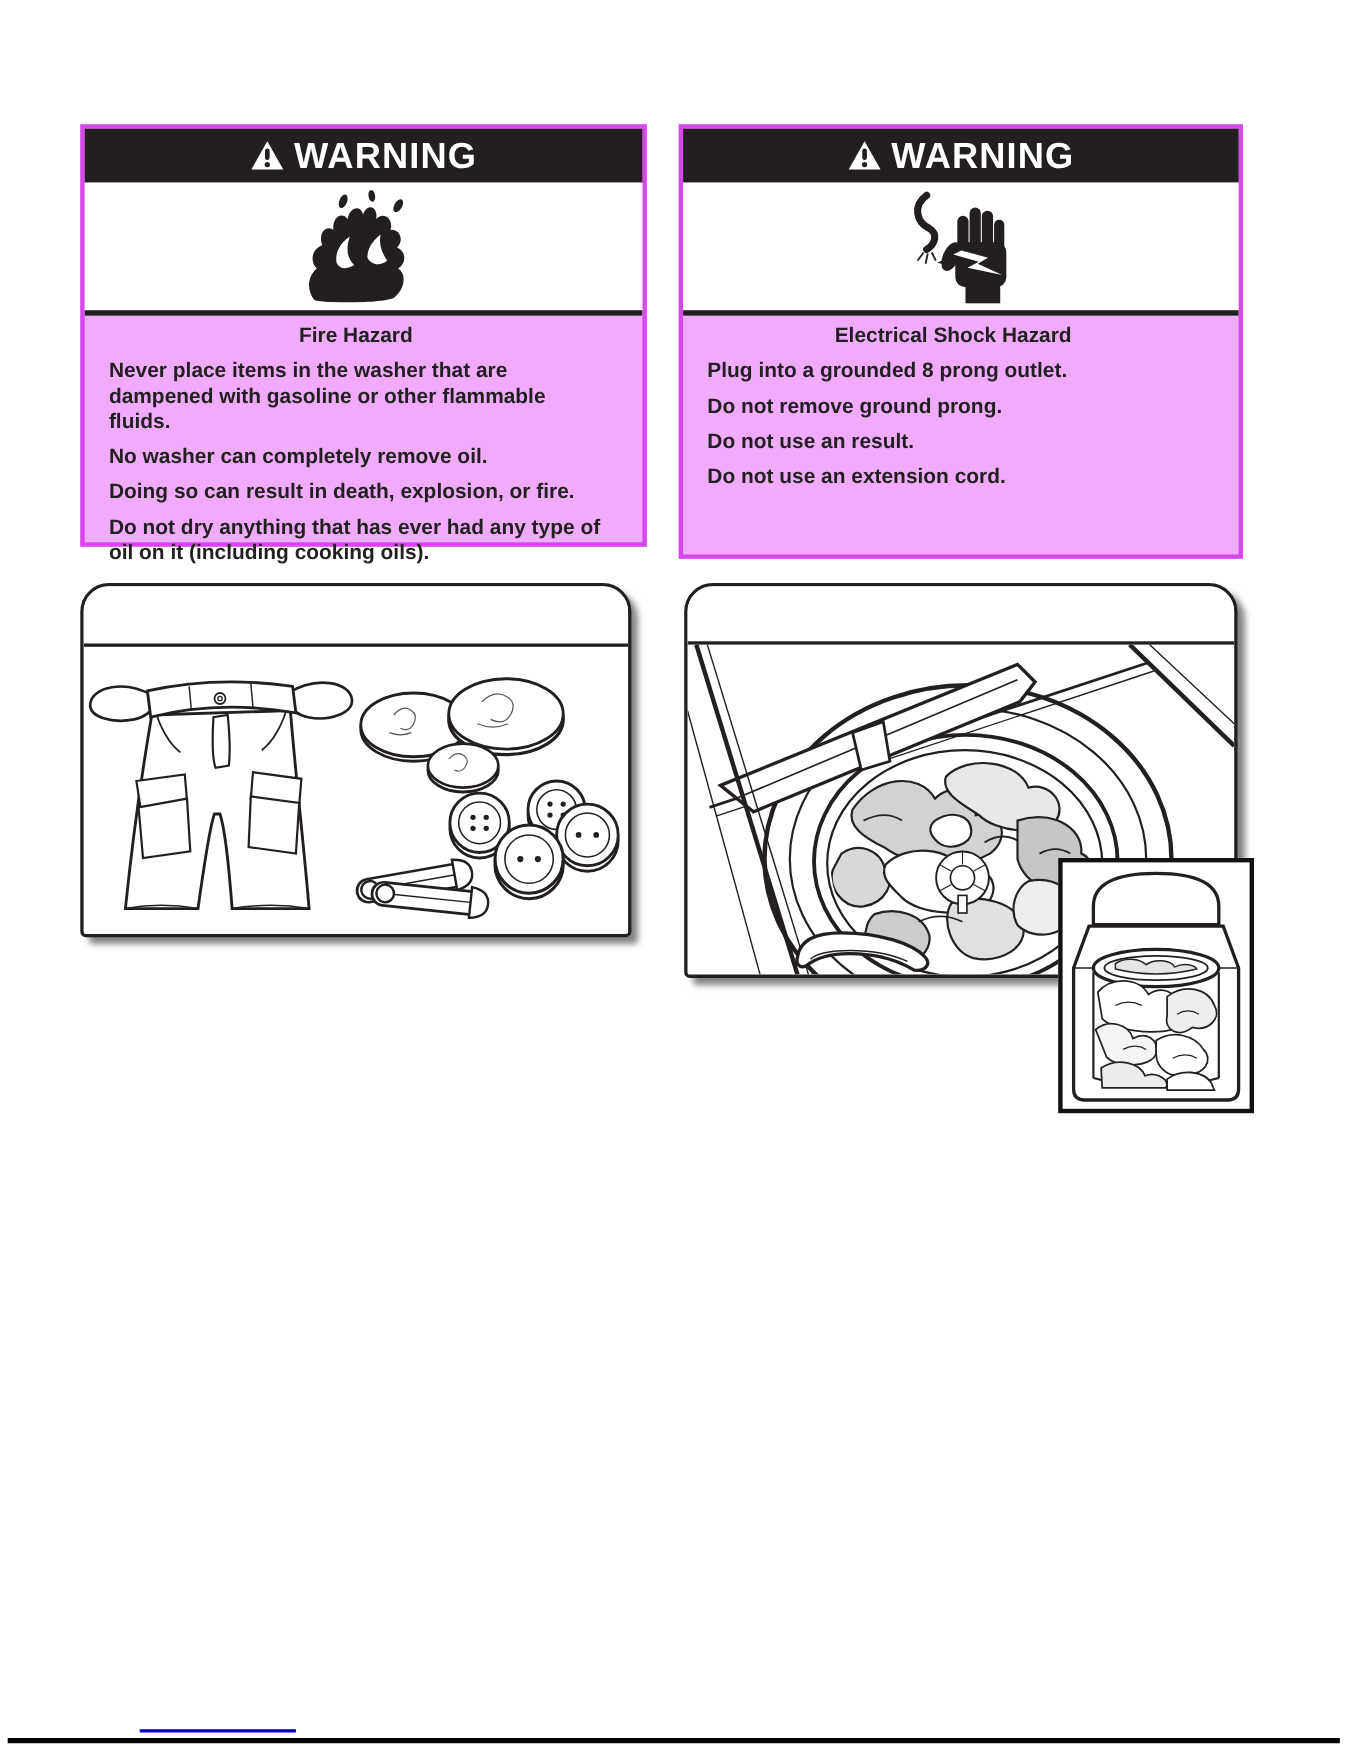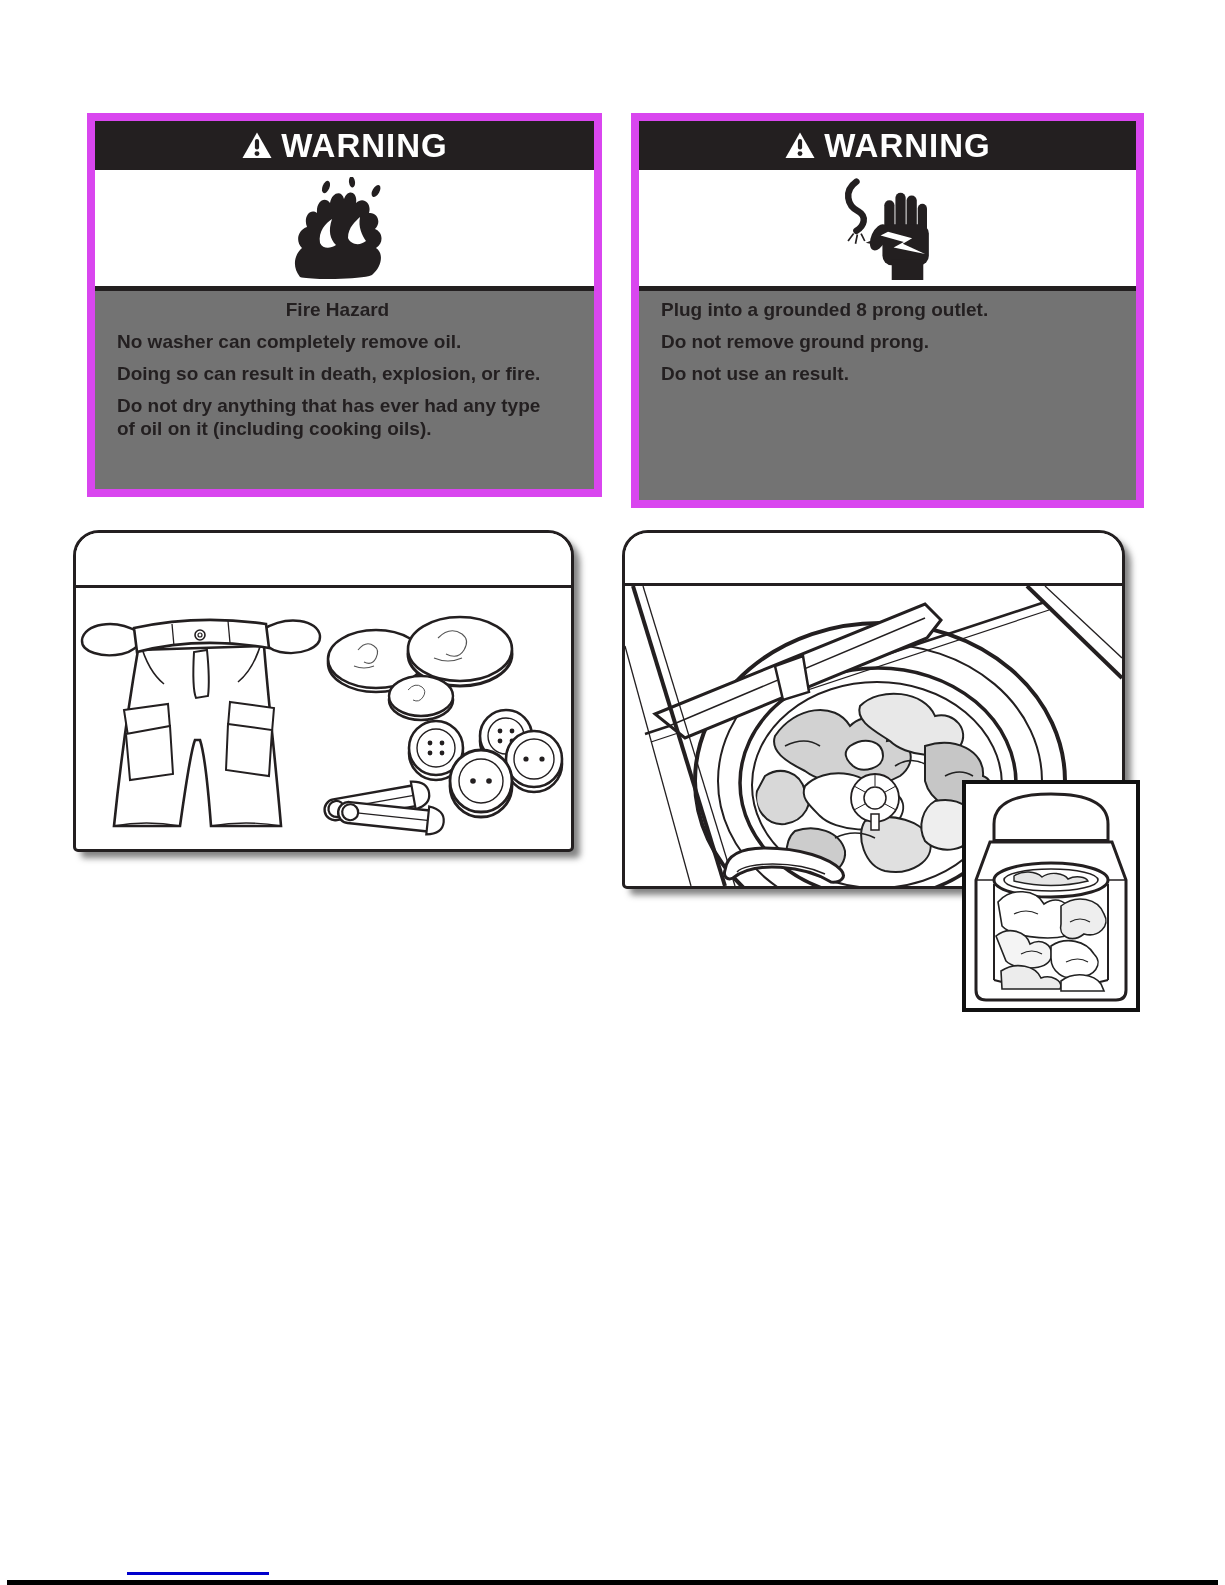--- a/index.html
+++ b/index.html
@@ -1,21 +1,21 @@
 <!DOCTYPE html>
 <html><head>
 <meta charset="utf-8">
 <style>
   html,body{margin:0;padding:0;}
   body{
     width:1225px;height:1585px;position:relative;background:#ffffff;
     font-family:"Liberation Sans", sans-serif;overflow:hidden;
   }
   
-  .warn-box{position:absolute;border:8px solid #d946ef;background:#737373;box-sizing:border-box;margin-left:14px;}
+  .warn-box{position:absolute;border:4px solid #d946ef;background:#f0abfc;box-sizing:border-box;}
   #warn-fire{left:73px;top:113px;width:515px;height:384px;}
   #warn-shock{left:617px;top:113px;width:513px;height:395px;}
   .warn-header{height:49px;background:#231f20;color:#ffffff;display:flex;align-items:center;
     justify-content:center;gap:8px;font-weight:bold;font-size:33px;letter-spacing:1px;}
   .warn-icon-area{height:116px;background:#fff;display:flex;align-items:center;justify-content:center;
     border-bottom:5px solid #231f20;}
   .warn-text{padding:7px 36px 4px 22px;color:#231f20;font-weight:bold;font-size:19px;line-height:23px;}
   .hazard-title{text-align:center;margin:0 0 9px 0;}
   .warn-text p{margin:0 0 9px 0;}
   
@@ -62,20 +62,21 @@
         </g>
         <g fill="#ffffff">
           <path d="M30,66 C28,54 36,46 42,42 C38,54 40,62 46,68 C40,72 33,72 30,66 Z"></path>
           <path d="M58,61 C58,50 66,44 70,40 C68,50 72,58 76,64 C70,69 61,68 58,61 Z"></path>
         </g>
       </svg>
     </span>
   </div>
   <div class="warn-text">
     <div class="hazard-title">Fire Hazard</div>
+    <p>Never place items in the washer that are dampened with gasoline or other flammable fluids.</p>
     <p>No washer can completely remove oil.</p>
     <p>Doing so can result in death, explosion, or fire.</p>
     <p>Do not dry anything that has ever had any type of oil on it (including cooking oils).</p>
   </div>
 </div>
 
 <div class="warn-box" id="warn-shock">
   <div class="warn-header">
     <span style="display:inline-flex;">
       <svg width="32" height="29" viewBox="0 0 32 29" aria-hidden="true">
@@ -103,23 +104,25 @@
           <rect x="54" y="52" width="50" height="44" rx="10"></rect>
           <ellipse cx="50" cy="66" rx="8" ry="15" transform="rotate(24 50 66)"></ellipse>
           <rect x="64" y="90" width="34" height="22"></rect>
           <polygon points="36,72 56,64 50,75"></polygon>
         </g>
         <polygon points="60,60 86,67 76,73 100,84 66,77 77,71 52,64" fill="#ffffff"></polygon>
       </svg>
     </span>
   </div>
   <div class="warn-text">
+    <div class="hazard-title">Electrical Shock Hazard</div>
     <p>Plug into a grounded 8 prong outlet.</p>
     <p>Do not remove ground prong.</p>
     <p>Do not use an result.</p>
+    <p>Do not use an extension cord.</p>
   </div>
 </div>
 
 <div class="illus-panel" id="illus-pockets">
   <div class="illus-header"></div>
   <div class="illus-body">
     <svg width="495" height="261" viewBox="0 0 495 261">
       <g stroke="#231f20" fill="#ffffff">
 
         <path d="M62,62 C52,120 44,180 38,238 L104,238 C110,195 115,162 119,152 L124,152 C128,164 132,198 135,238 L205,238 C200,178 193,120 188,58 Z" stroke-width="2.6"></path>

